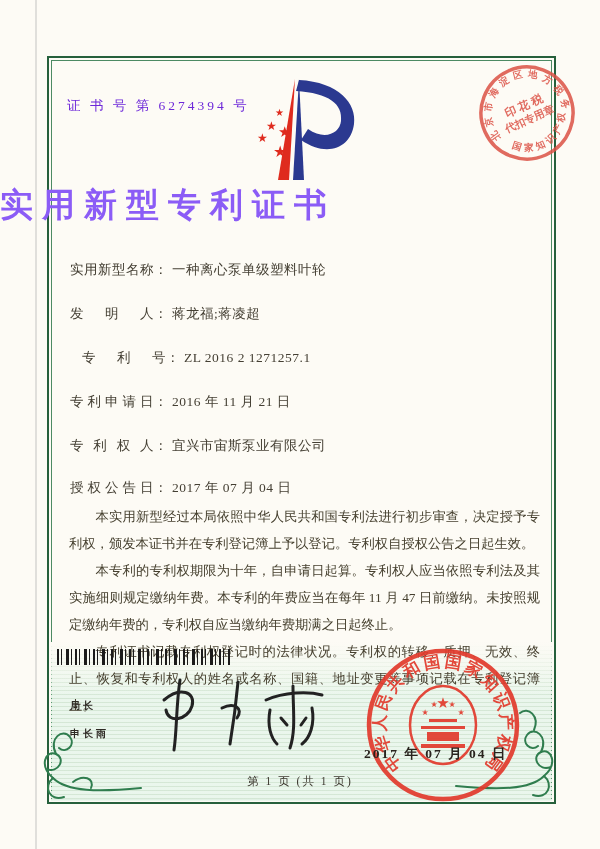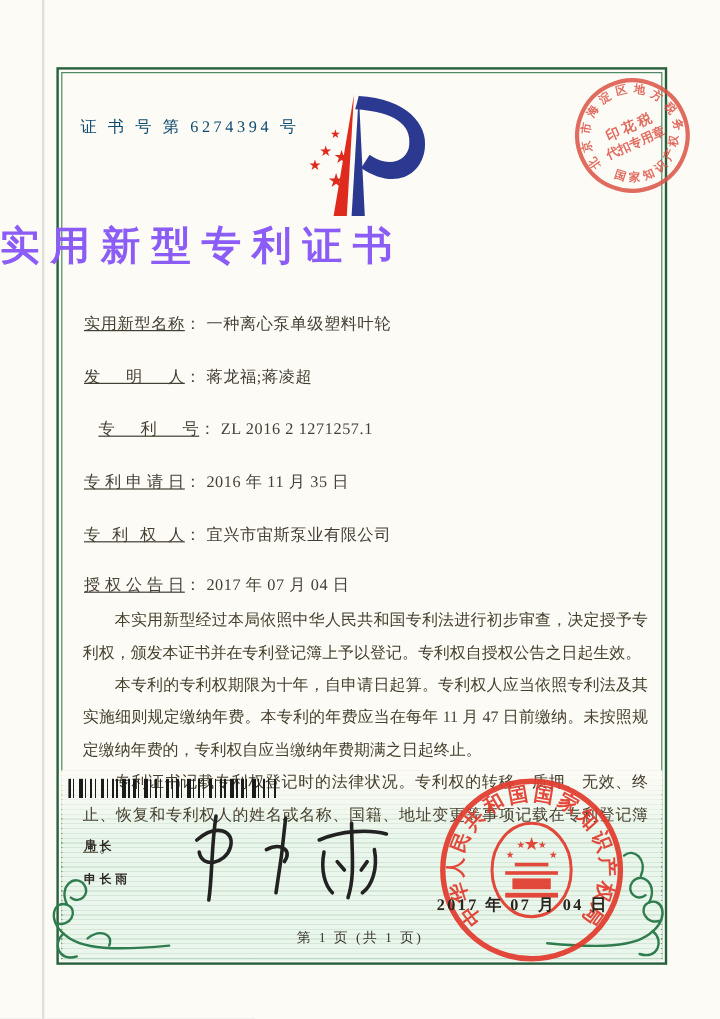--- a/index.html
+++ b/index.html
@@ -14,31 +14,31 @@
   .frame{position:absolute;left:47px;top:56px;right:44px;bottom:45px;border:2.5px solid #26603c;}
   .frame-inner{position:absolute;inset:2px;border:1px solid #4c8a63;}
   
   .band{
     position:absolute;left:51px;right:48px;top:642px;bottom:48px;z-index:1;
     background:repeating-linear-gradient(180deg,
       rgba(120,185,140,.30) 0 1px,
       rgba(233,246,236,.95) 1px 4px);
   }
   .band::before{content:"";position:absolute;inset:0;background:linear-gradient(180deg,#fdfbf5 0,rgba(253,251,245,0) 55px);}
-  .cert-no{position:absolute;left:67px;top:97px;font-size:13.5px;letter-spacing:3px;color:#0c4a6e;z-index:3;}
+  .cert-no{position:absolute;left:67px;top:97px;font-size:13.5px;letter-spacing:3px;color:#6d28d9;z-index:3;}
   
   .logo{position:absolute;left:233px;top:76px;width:134px;height:112px;z-index:3;}
   .logo svg{position:absolute;left:0;top:0;}
   .logo .star{position:absolute;color:#df2b1e;line-height:1;z-index:2;}
   .title{
     position:absolute;left:0;right:0;top:183px;margin:0;text-align:left;z-index:3;
     font-size:33px;font-weight:bold;letter-spacing:9px;color:#8b5cf6;
   }
   .field-row{position:absolute;left:70px;right:60px;font-size:13.5px;letter-spacing:.5px;color:#443f33;z-index:3;white-space:nowrap;}
-  .field-label{display:inline-block;width:84px;text-align:justify;text-align-last:justify;text-decoration:underline;}
+  .field-label{display:inline-block;width:84px;text-align:justify;text-align-last:justify;}
   .field-colon{display:inline-block;margin-right:4px;}
   .body-text{position:absolute;left:69px;right:60px;top:503px;z-index:3;
     font-size:13.3px;line-height:27px;text-align:justify;color:#46402f;}
   .body-text p{margin:0;text-indent:2em;}
   .barcode{
     position:absolute;left:57px;top:649px;width:173px;height:16px;z-index:3;
     background:repeating-linear-gradient(90deg,
       #1b1b1b 0 2px,transparent 2px 4px,#1b1b1b 4px 5px,transparent 5px 9px,
       #1b1b1b 9px 12px,transparent 12px 14px,#1b1b1b 14px 15px,transparent 15px 18px);
   }
@@ -105,21 +105,21 @@
   <div class="field-row" style="top:261px;">
     <span class="field-label">实用新型名称</span><span class="field-colon">：</span><span>一种离心泵单级塑料叶轮</span>
   </div>
   <div class="field-row" style="top:305px;">
     <span class="field-label">发 明 人</span><span class="field-colon">：</span><span>蒋龙福;蒋凌超</span>
   </div>
   <div class="field-row" style="top:349px;margin-left:12px;">
     <span class="field-label">专 利 号</span><span class="field-colon">：</span><span>ZL 2016 2 1271257.1</span>
   </div>
   <div class="field-row" style="top:393px;">
-    <span class="field-label">专利申请日</span><span class="field-colon">：</span><span>2016 年 11 月 35 日</span>
+    <span class="field-label">专利申请日</span><span class="field-colon">：</span><span>2016 年 11 月 21 日</span>
   </div>
   <div class="field-row" style="top:437px;">
     <span class="field-label">专 利 权 人</span><span class="field-colon">：</span><span>宜兴市宙斯泵业有限公司</span>
   </div>
   <div class="field-row" style="top:479px;">
     <span class="field-label">授权公告日</span><span class="field-colon">：</span><span>2017 年 07 月 04 日</span>
   </div>
 
   <div class="body-text">
     <p>本实用新型经过本局依照中华人民共和国专利法进行初步审查，决定授予专利权，颁发本证书并在专利登记簿上予以登记。专利权自授权公告之日起生效。</p>

